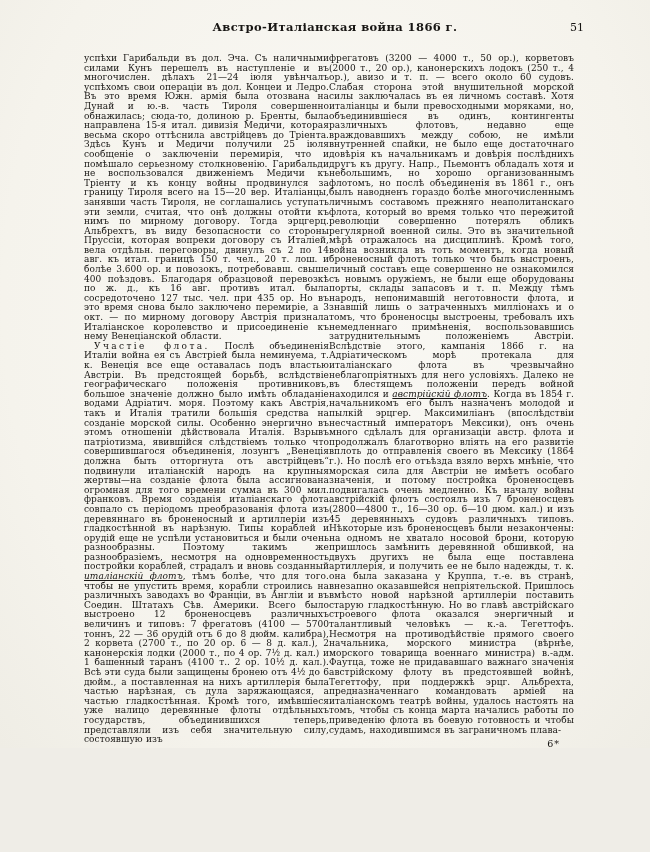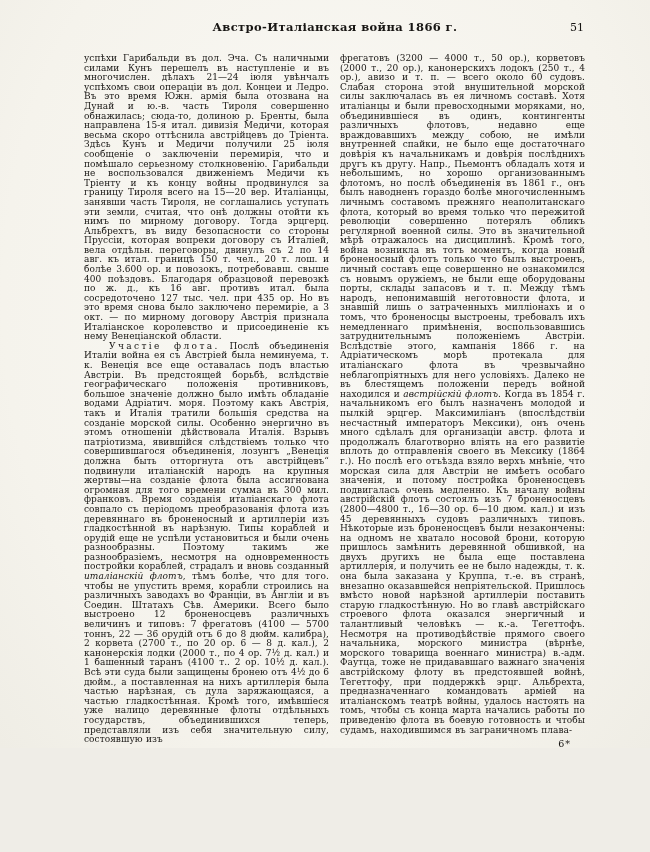--- a/index.html
+++ b/index.html
@@ -37,44 +37,43 @@
   }
   .pagenum {
     position: absolute;
     right: 2px;
     top: 1px;
     font-size: 11px;
     font-weight: normal;
   }
   .columns {
     display: flex;
-    gap: 11px;
     margin-top: 16px;
   }
   .col {
     width: 245px;
     flex: 0 0 245px;
   }
   p.para {
     margin: 0;
     font-size: 9px;
     line-height: 9.6px;
     text-align: justify;
     word-spacing: 0.4px;
     letter-spacing: 0.05px;
   }
   p.para.indent {
     text-indent: 10px;
   }
   .lead {
     letter-spacing: 2.4px;
-    margin-left: 15px;
   }
   .italic-term {
     font-style: italic;
+    text-decoration: underline;
   }
   .sig {
     margin-top: 3px;
     text-align: right;
     padding-right: 14px;
     font-size: 9.5px;
     letter-spacing: 1px;
   }
 </style>
 </head>

